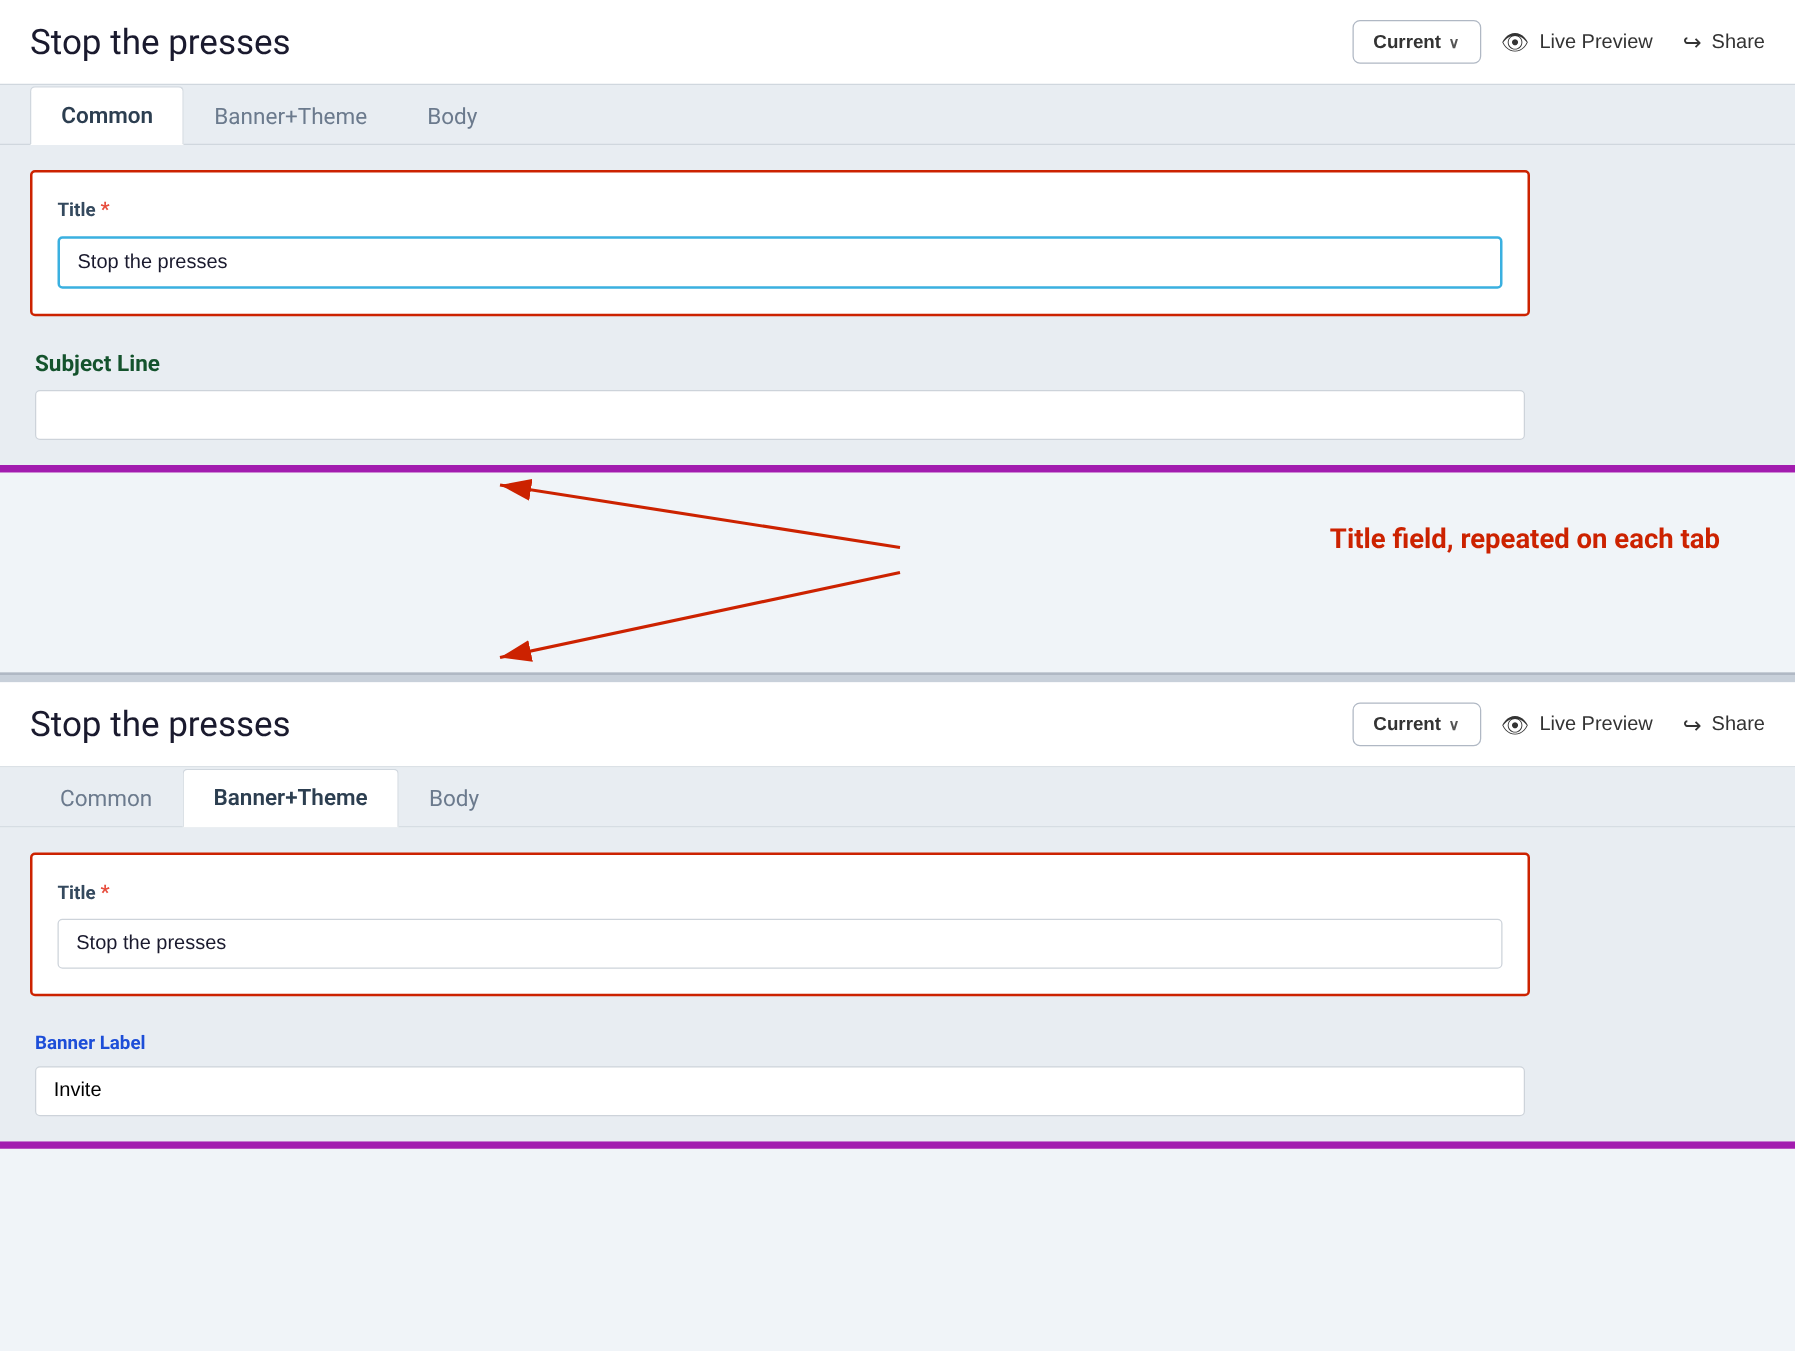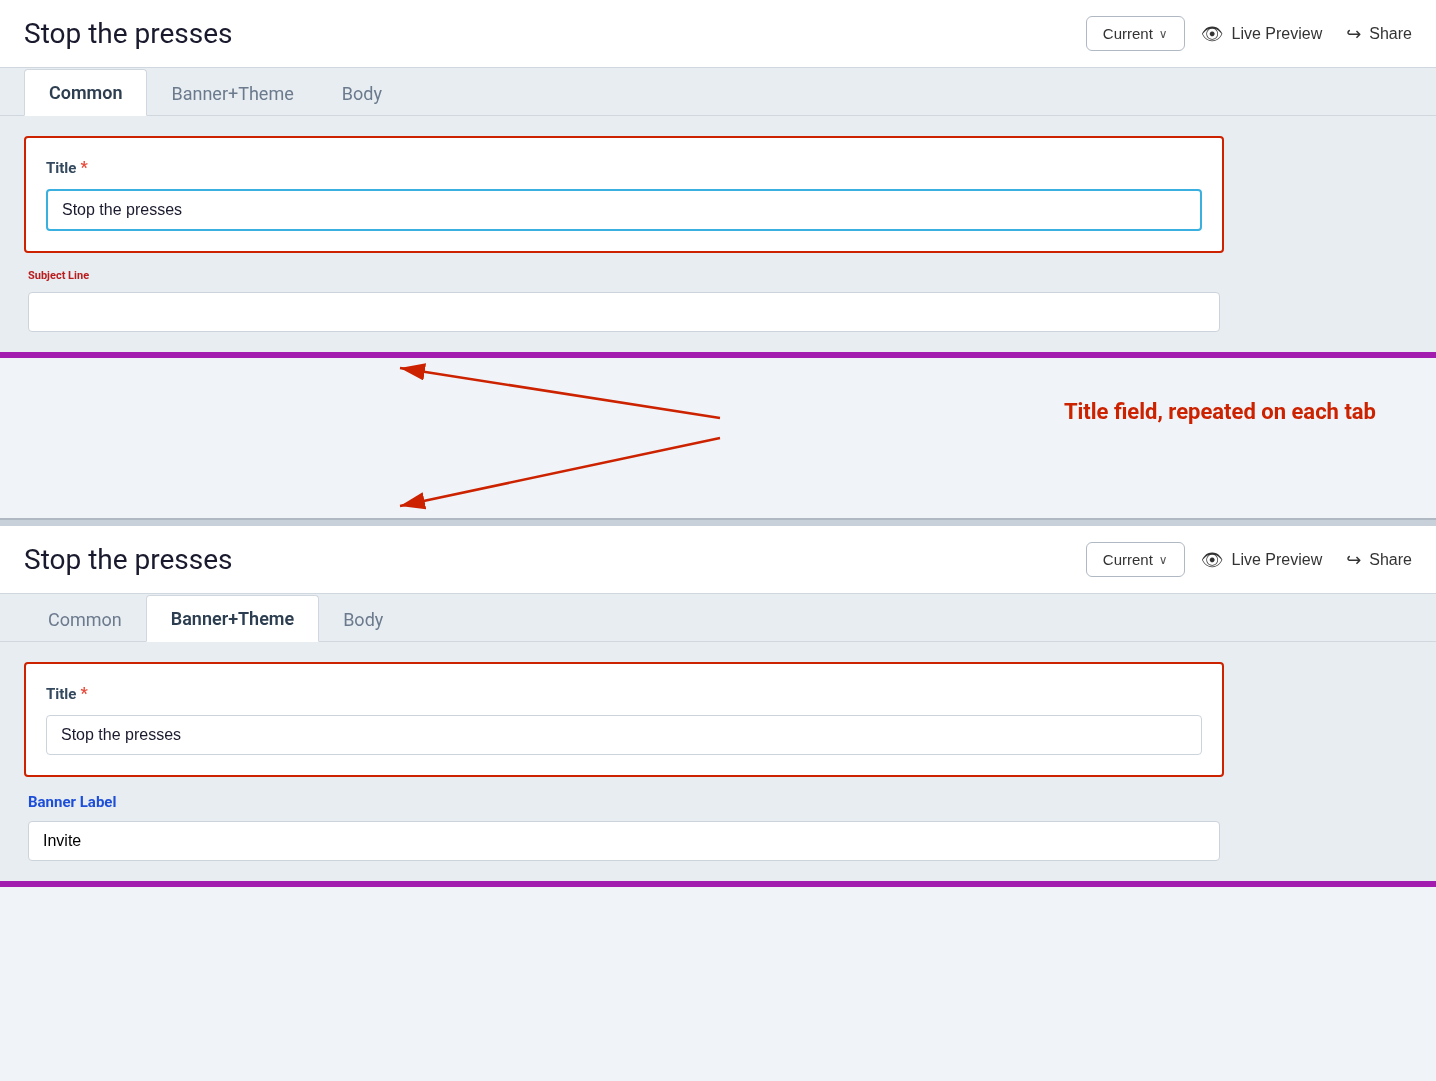--- a/index.html
+++ b/index.html
@@ -39,21 +39,21 @@
       display: flex;
       align-items: center;
       gap: 6px;
       background: #fff;
       border: 1.5px solid #b0b8c4;
       border-radius: 6px;
       padding: 8px 16px;
       font-size: 15px;
       color: #333;
       cursor: pointer;
-      font-weight: 400;
+      font-weight: 700;
     }
 
     .current-btn .chevron {
       font-size: 12px;
       color: #555;
     }
 
     .header-right {
       display: flex;
       align-items: center;
@@ -124,21 +124,21 @@
       flex: 1;
       max-width: 1200px;
     }
 
     
     .card-red-border {
       background: #fff;
       border: 2.5px solid #cc2200;
       border-radius: 4px;
       padding: 20px 20px;
-      margin-bottom: 16px;
+      margin-bottom: 28px;
     }
 
     .field-label {
       font-size: 15px;
       font-weight: 700;
       color: #34495e;
       margin-bottom: 12px;
       display: flex;
       align-items: center;
       gap: 4px;
@@ -169,23 +169,23 @@
       color: #1a1a2e;
       background: #fff;
     }
 
     
     .subject-section {
       padding: 0 4px;
     }
 
     .subject-label {
-      font-size: 11px;
-      font-weight: 700;
-      color: #b91c1c;
+      font-size: 18px;
+      font-weight: 700;
+      color: #14532d;
       margin-bottom: 10px;
     }
 
     .subject-input {
       width: 100%;
       padding: 10px 14px;
       font-size: 16px;
       border: 1px solid #cdd3da;
       border-radius: 4px;
       outline: none;

